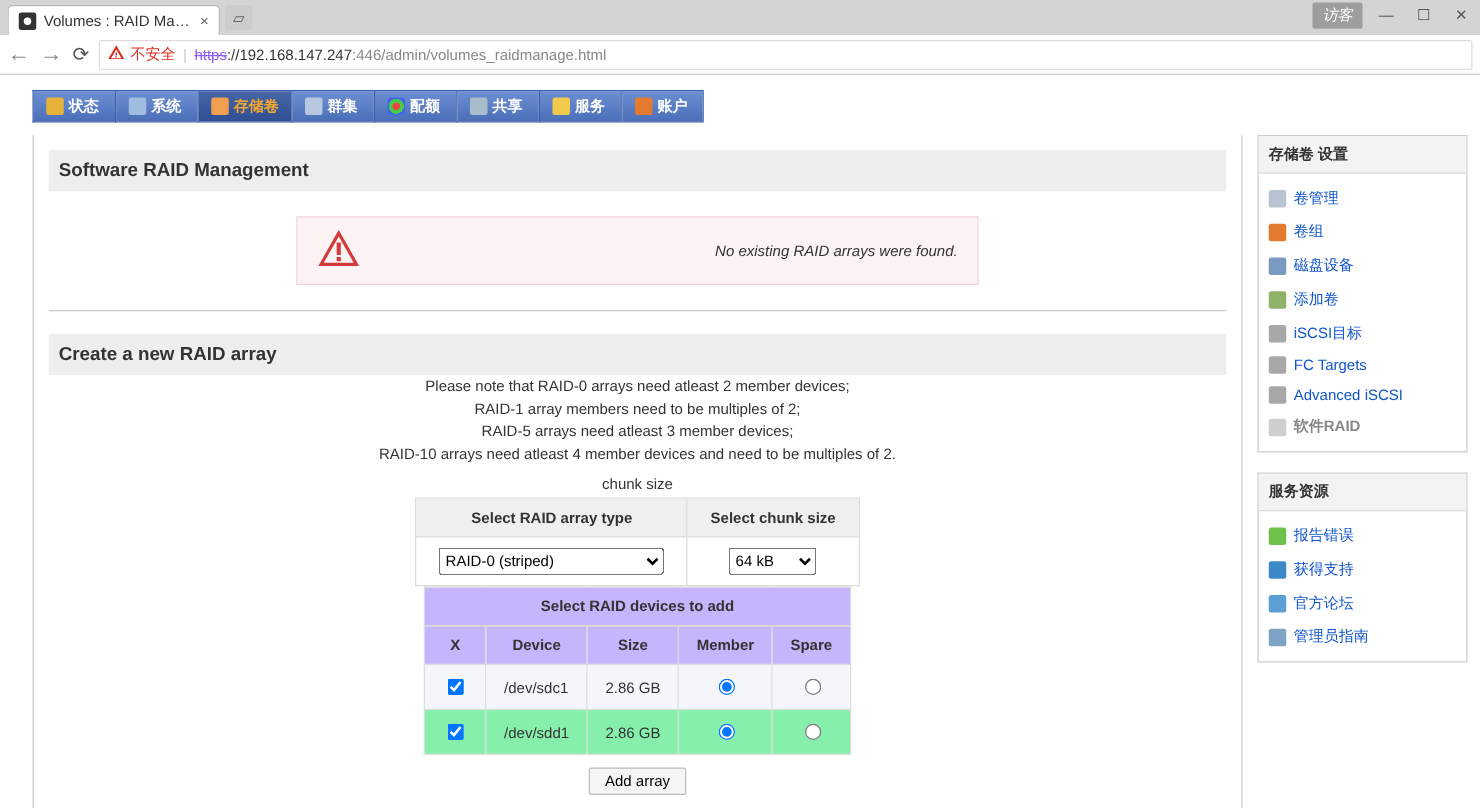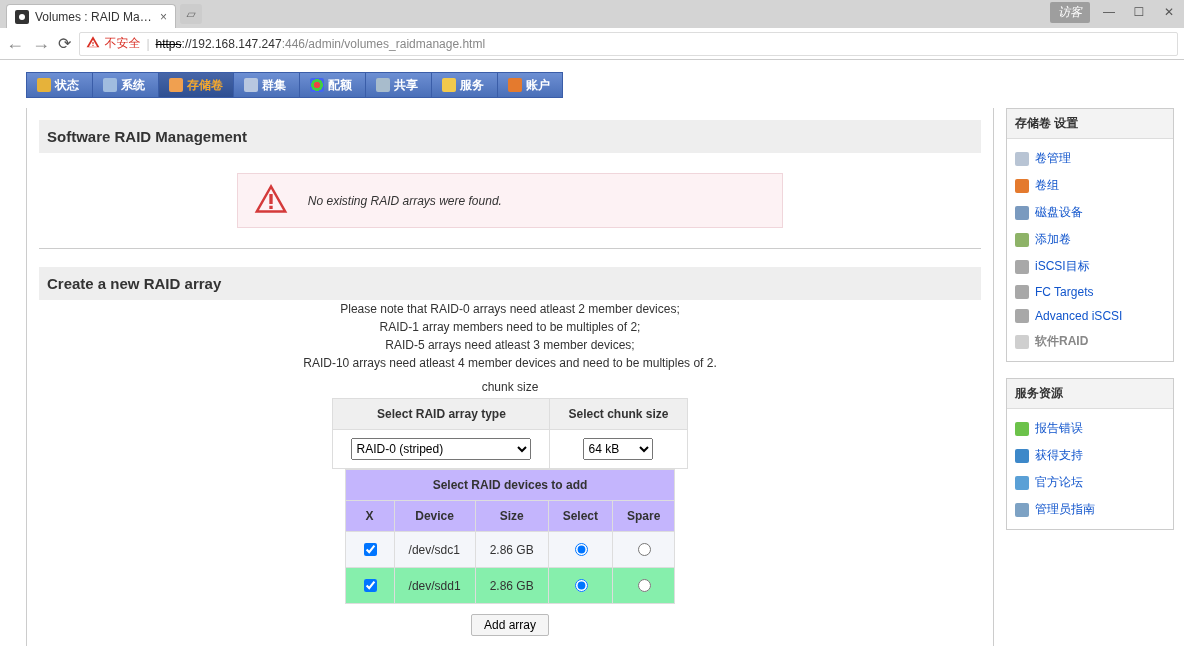--- a/index.html
+++ b/index.html
@@ -106,21 +106,21 @@
   align-items:center;
   border:1px solid #ddd;
   border-radius:2px;
   height:24px;
   padding:0 6px;
   gap:6px;
   color:#333;
 }
 .insecure { color:#d93025; display:flex; gap:4px; }
 .insecure svg { width:14px; height:14px; }
-.url-text .strike { text-decoration: line-through; color:#000000; }
+.url-text .strike { text-decoration: line-through; color:#8b5cf6; }
 .url-text .host { color:#333; }
 .url-text .path { color:#888; }
 
 .topnav {
   margin: 12px 0 0 26px;
   display:flex;
 }
 .topnav .nav-item {
   display:flex;align-items:center;
   gap:4px;
@@ -171,21 +171,21 @@
   font-size:15px;
   padding:8px;
 }
 .alert-box {
   margin:20px auto;
   width:58%;
   background:#fdf2f4;
   border:1px solid #f0d6db;
   display:flex;
   align-items:center;
-  justify-content:flex-start;
+  justify-content:space-between;
   gap:20px;
   padding:10px 16px;
   font-style:italic;
   font-size:12px;
 }
 .warn-tri svg { width:34px; height:30px; }
 .hr{ border:none;border-top:1px solid #ccc;margin:18px 0; }
 .note {
   text-align:center;
   font-size:12px;
@@ -423,21 +423,21 @@
 
     <table class="dev-table" style="margin-top:0;">
       <thead>
         <tr>
             <th colspan="5">Select RAID devices to add</th>
           </tr>
         <tr>
           <th>X</th>
           <th>Device</th>
           <th>Size</th>
-          <th>Select</th>
+          <th>Member</th>
           <th>Spare</th>
         </tr>
       </thead>
       <tbody>
         <tr>
           <td><input type="checkbox" checked="" style=""></td>
           <td class="lalign">/dev/sdc1</td>
           <td class="lalign">2.86 GB</td>
           <td><input type="radio" name="r0" checked="" style=""></td>
           <td><input type="radio" name="r0" style=""></td>

